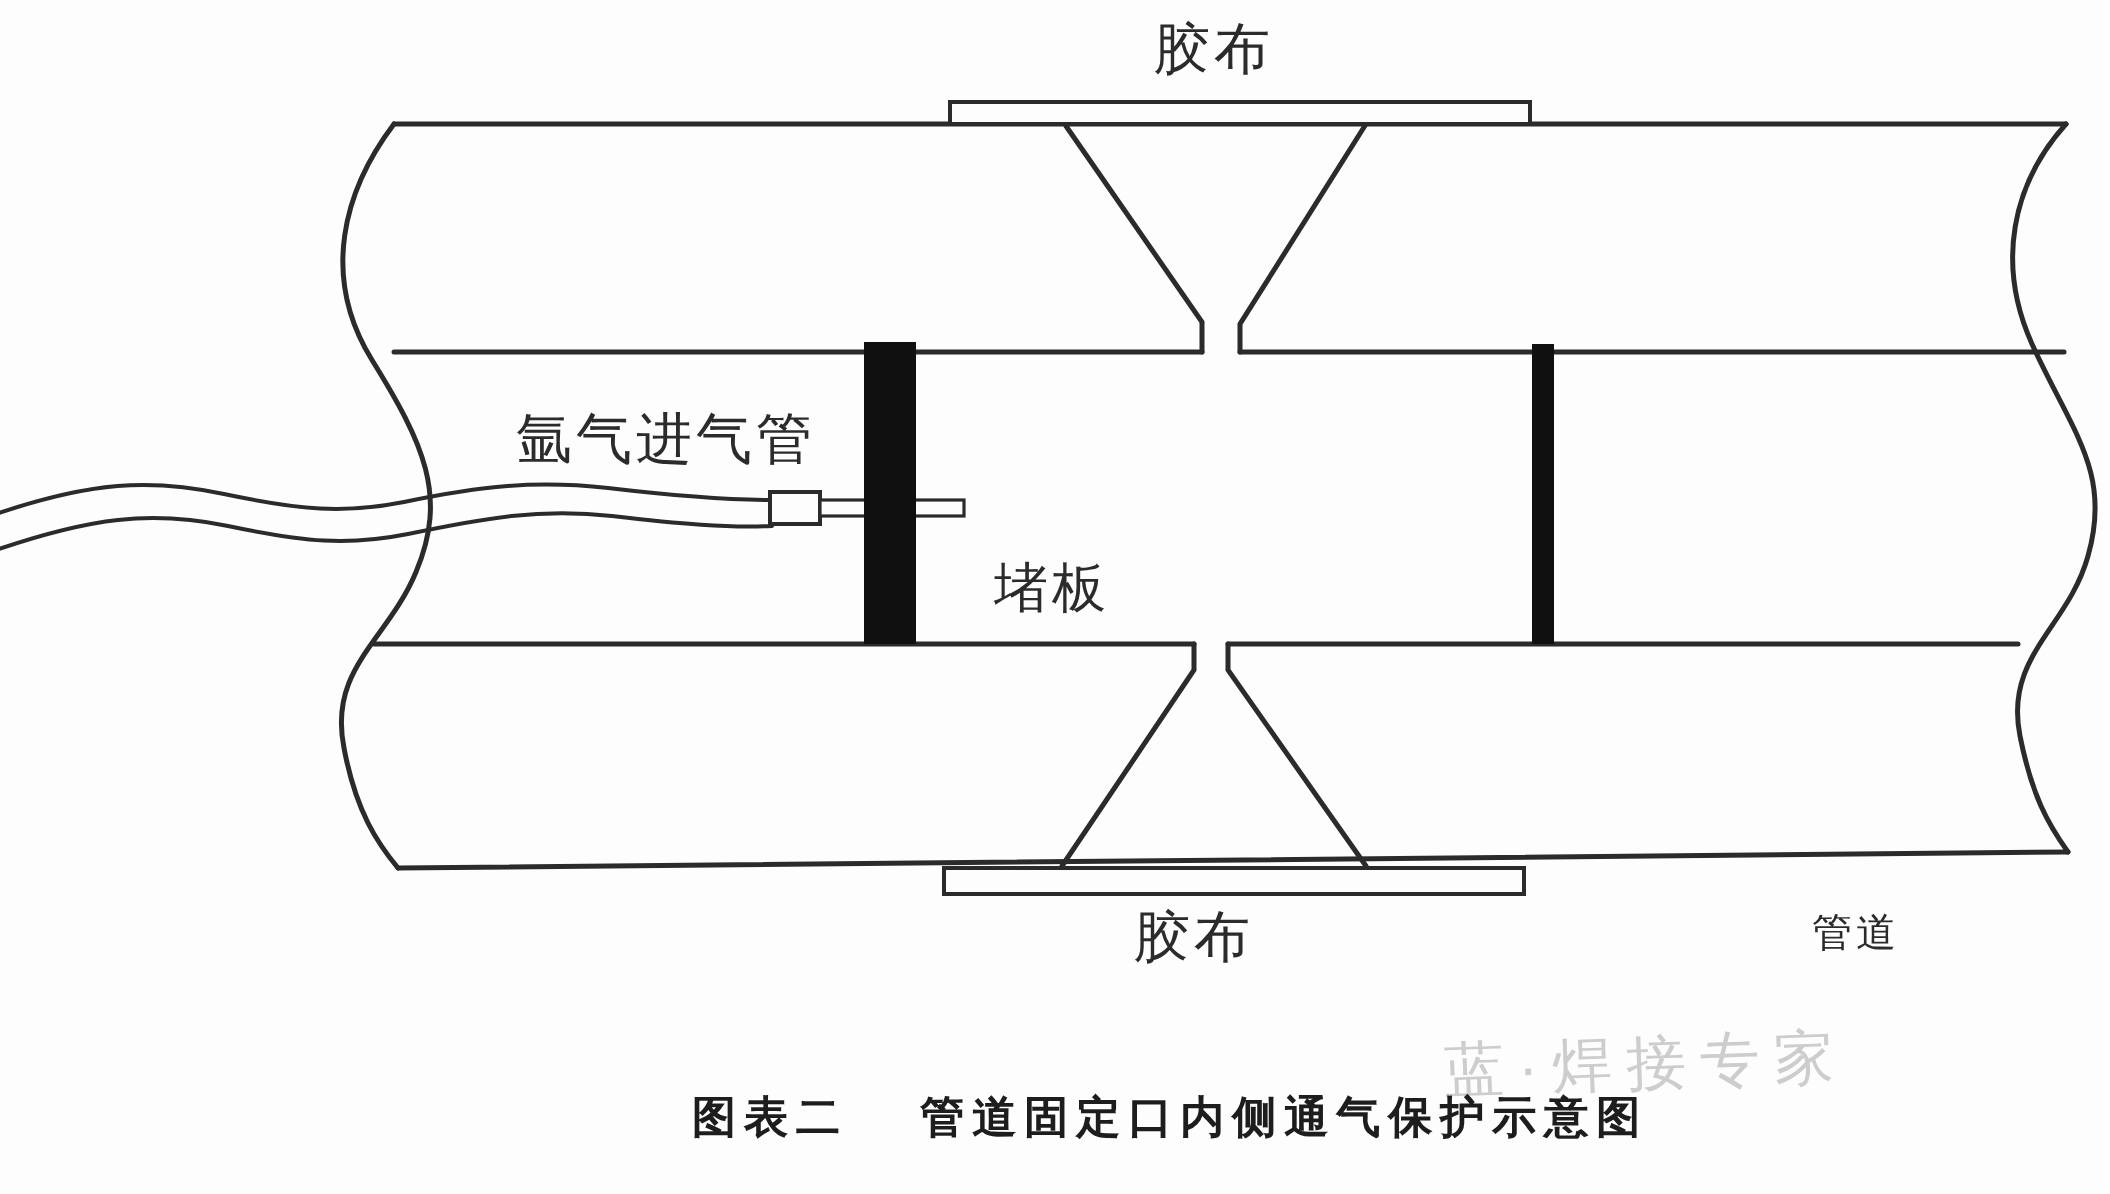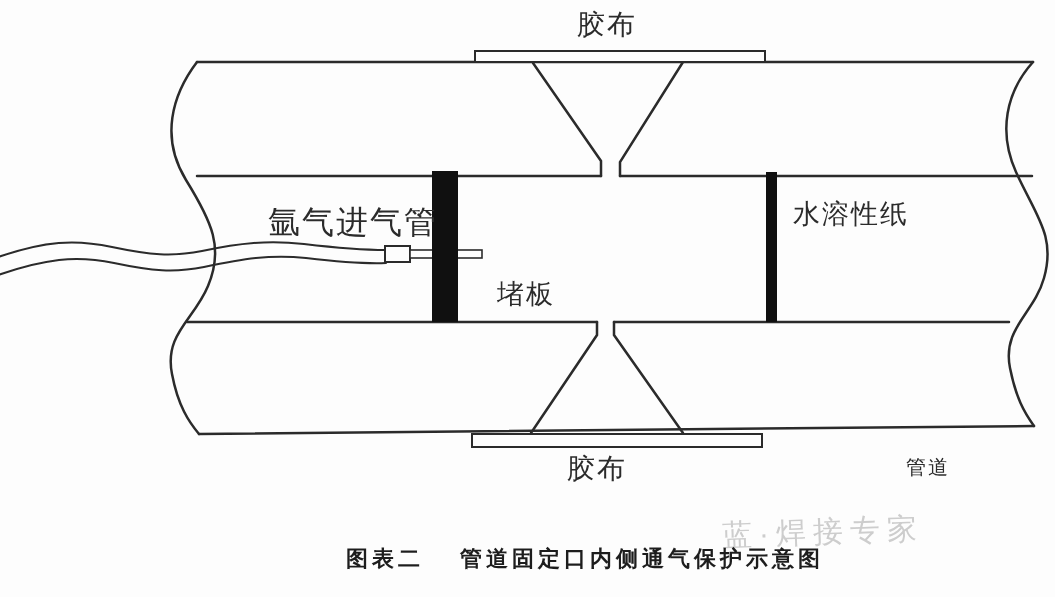--- a/index.html
+++ b/index.html
@@ -24,21 +24,21 @@
   .label {
     position: absolute;
     color: #2b2b2b;
     font-size: 27px;
     letter-spacing: 2px;
     white-space: nowrap;
     line-height: 1;
   }
   .label-tape-top     { left: 577px; top: 11px;  font-size: 28px; }
   .label-tape-bottom  { left: 567px; top: 455px; font-size: 28px; }
-  .label-argon-inlet  { left: 268px; top: 206px; font-size: 32px; }
+  .label-argon-inlet  { left: 258px; top: 206px; font-size: 28px; }
   .label-plug-plate   { left: 460px; top: 281px; margin-left: 37px; }
   .label-water-paper  { left: 793px; top: 201px; }
   .label-pipe         { left: 906px; top: 457px; font-size: 20px; }
   .caption {
     position: absolute;
     left: 303px; top: 544px;
     font-size: 22px;
     font-weight: 700;
     color: #1d1d1d;
     letter-spacing: 4px;
@@ -98,21 +98,20 @@
     <rect x="475" y="51" width="290" height="11" fill="#fdfdfd" stroke-width="2"></rect>
     <rect x="472" y="434" width="290" height="13" fill="#fdfdfd" stroke-width="2"></rect>
   </svg>
 
   <div class="label label-tape-top">胶布</div>
 
   <div class="label label-argon-inlet">氩气进气管</div>
 
   <div class="label label-plug-plate">堵板</div>
 
-  <div class="label label-water-paper">水溶性纸</div>
 
   <div class="label label-tape-bottom">胶布</div>
 
   <div class="label label-pipe">管道</div>
 
   <div class="watermark">蓝·焊接专家</div>
 
   <div class="caption">图表二　 管道固定口内侧通气保护示意图</div>
 
 </div>

